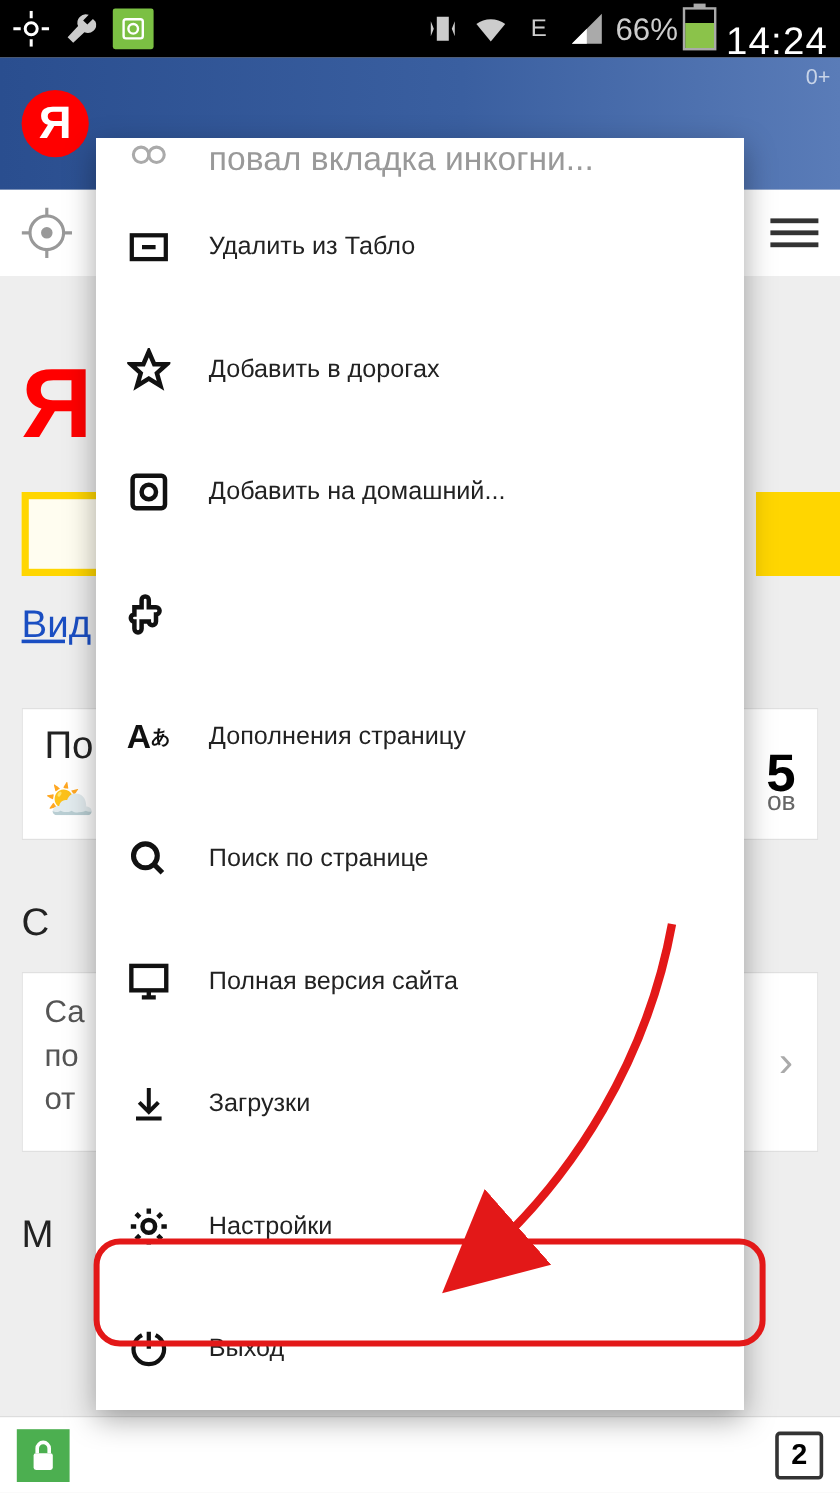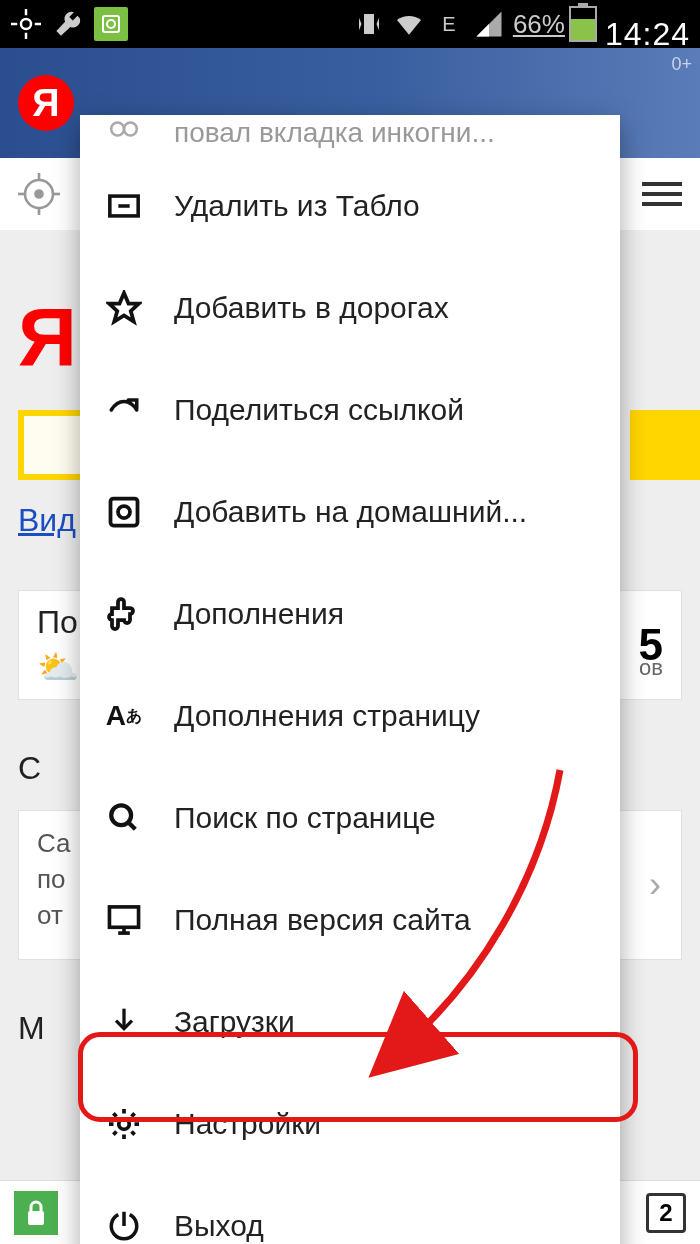--- a/index.html
+++ b/index.html
@@ -85,21 +85,21 @@
     }
     .menu-item {
       display:flex;
       align-items:center;
       height: 102px;
       padding: 0 24px;
     }
     .menu-item.clipped-top { height:40px; color:#888; overflow:hidden; align-items:flex-end; padding-bottom:6px;}
     .menu-item.clipped-top .mi-label { color:#999; font-size:28px; white-space:nowrap; }
     .mi-icon { width: 40px; height: 40px; display:flex; align-items:center; justify-content:center; margin-right: 30px; flex-shrink:0; color:#111; }
-    .mi-label { font-size: 30px; color: #222; }
+    .mi-label { font-size: 21px; color: #222; }
     .menu-item.highlight { position:relative; }
     .highlight-ring { position:absolute; pointer-events:none; border:5px solid #e31818; border-radius:22px; left: 78px; top:1032px; width:560px; height:90px; z-index:20; }
     
     .arrow-svg { position:absolute; left:360px; top:760px; z-index:25; pointer-events:none; }
     
     .bottom-bar {
       position:absolute; bottom:0; left:0; right:0; height:64px;
       background:#fff;
       display:flex; align-items:center; padding:0 14px;
       border-top:1px solid #ddd;
@@ -147,21 +147,21 @@
         </svg>
     </span>
     <span class="status-icon" style="font-size:20px;color:#ccc;">E</span>
     <span class="status-icon">
       <svg width="30" height="30" viewBox="0 0 24 24" fill="#aaa">
           <path d="M2 22h20V2z"></path>
           <path d="M2 22h10V12z" fill="#fff"></path>
         </svg>
     </span>
     <div class="battery">
-      <span style="font-size:26px;color:#ccc;text-decoration:underline;">66%</span>
+      <span style="font-size:26px;color:#ccc;">66%</span>
       <div class="battery-box">
           <div class="battery-tip"></div>
         </div>
     </div>
     <span class="time">14:24</span>
   </div>
 </div>
 
 <div class="banner">
   <div class="ya-logo">Я</div>
@@ -232,46 +232,37 @@
 
   <div class="menu-item">
     <span class="mi-icon">
       <svg width="36" height="36" viewBox="0 0 24 24" fill="none" stroke="#111" stroke-width="2.5">
           <polygon points="12,2 15,9 22,9 16.5,14 18.5,21 12,17 5.5,21 7.5,14 2,9 9,9"></polygon>
         </svg>
     </span>
     <span class="mi-label">Добавить в дорогах</span>
   </div>
 
-  <div class="menu-item">
-    <span class="mi-icon">
-      <svg width="36" height="34" viewBox="0 0 24 24" fill="none" stroke="#111" stroke-width="2.5">
-          <path d="M3 12c5-8 13-8 18 0M15 5l6 0 0 6" stroke-linecap="round"></path>
-        </svg>
-    </span>
-    <span class="mi-label">Поделиться ссылкой</span>
-  </div>
 
   <div class="menu-item">
     <span class="mi-icon">
       <svg width="36" height="36" viewBox="0 0 24 24" fill="none" stroke="#111" stroke-width="2.5">
           <rect x="3" y="3" width="18" height="18" rx="2"></rect>
           <circle cx="12" cy="12" r="4"></circle>
         </svg>
     </span>
     <span class="mi-label">Добавить на домашний...</span>
   </div>
 
   <div class="menu-item">
     <span class="mi-icon">
       <svg width="36" height="36" viewBox="0 0 24 24" fill="none" stroke="#111" stroke-width="2.5">
           <path d="M4 8h4V4a2 2 0 1 1 4 0v4h4a2 2 0 1 1 0 4v4a2 2 0 1 1-4 0h-4v4a2 2 0 1 1-4 0v-4a2 2 0 1 1 0-4z"></path>
         </svg>
     </span>
-    <span class="mi-label">Дополнения</span>
   </div>
 
   <div class="menu-item">
     <span class="mi-icon" style="font-size:28px; font-weight:bold;">A<sup style="font-size:16px;">あ</sup></span>
     <span class="mi-label">Дополнения страницу</span>
   </div>
 
   <div class="menu-item">
     <span class="mi-icon">
       <svg width="34" height="34" viewBox="0 0 24 24" fill="none" stroke="#111" stroke-width="3">

